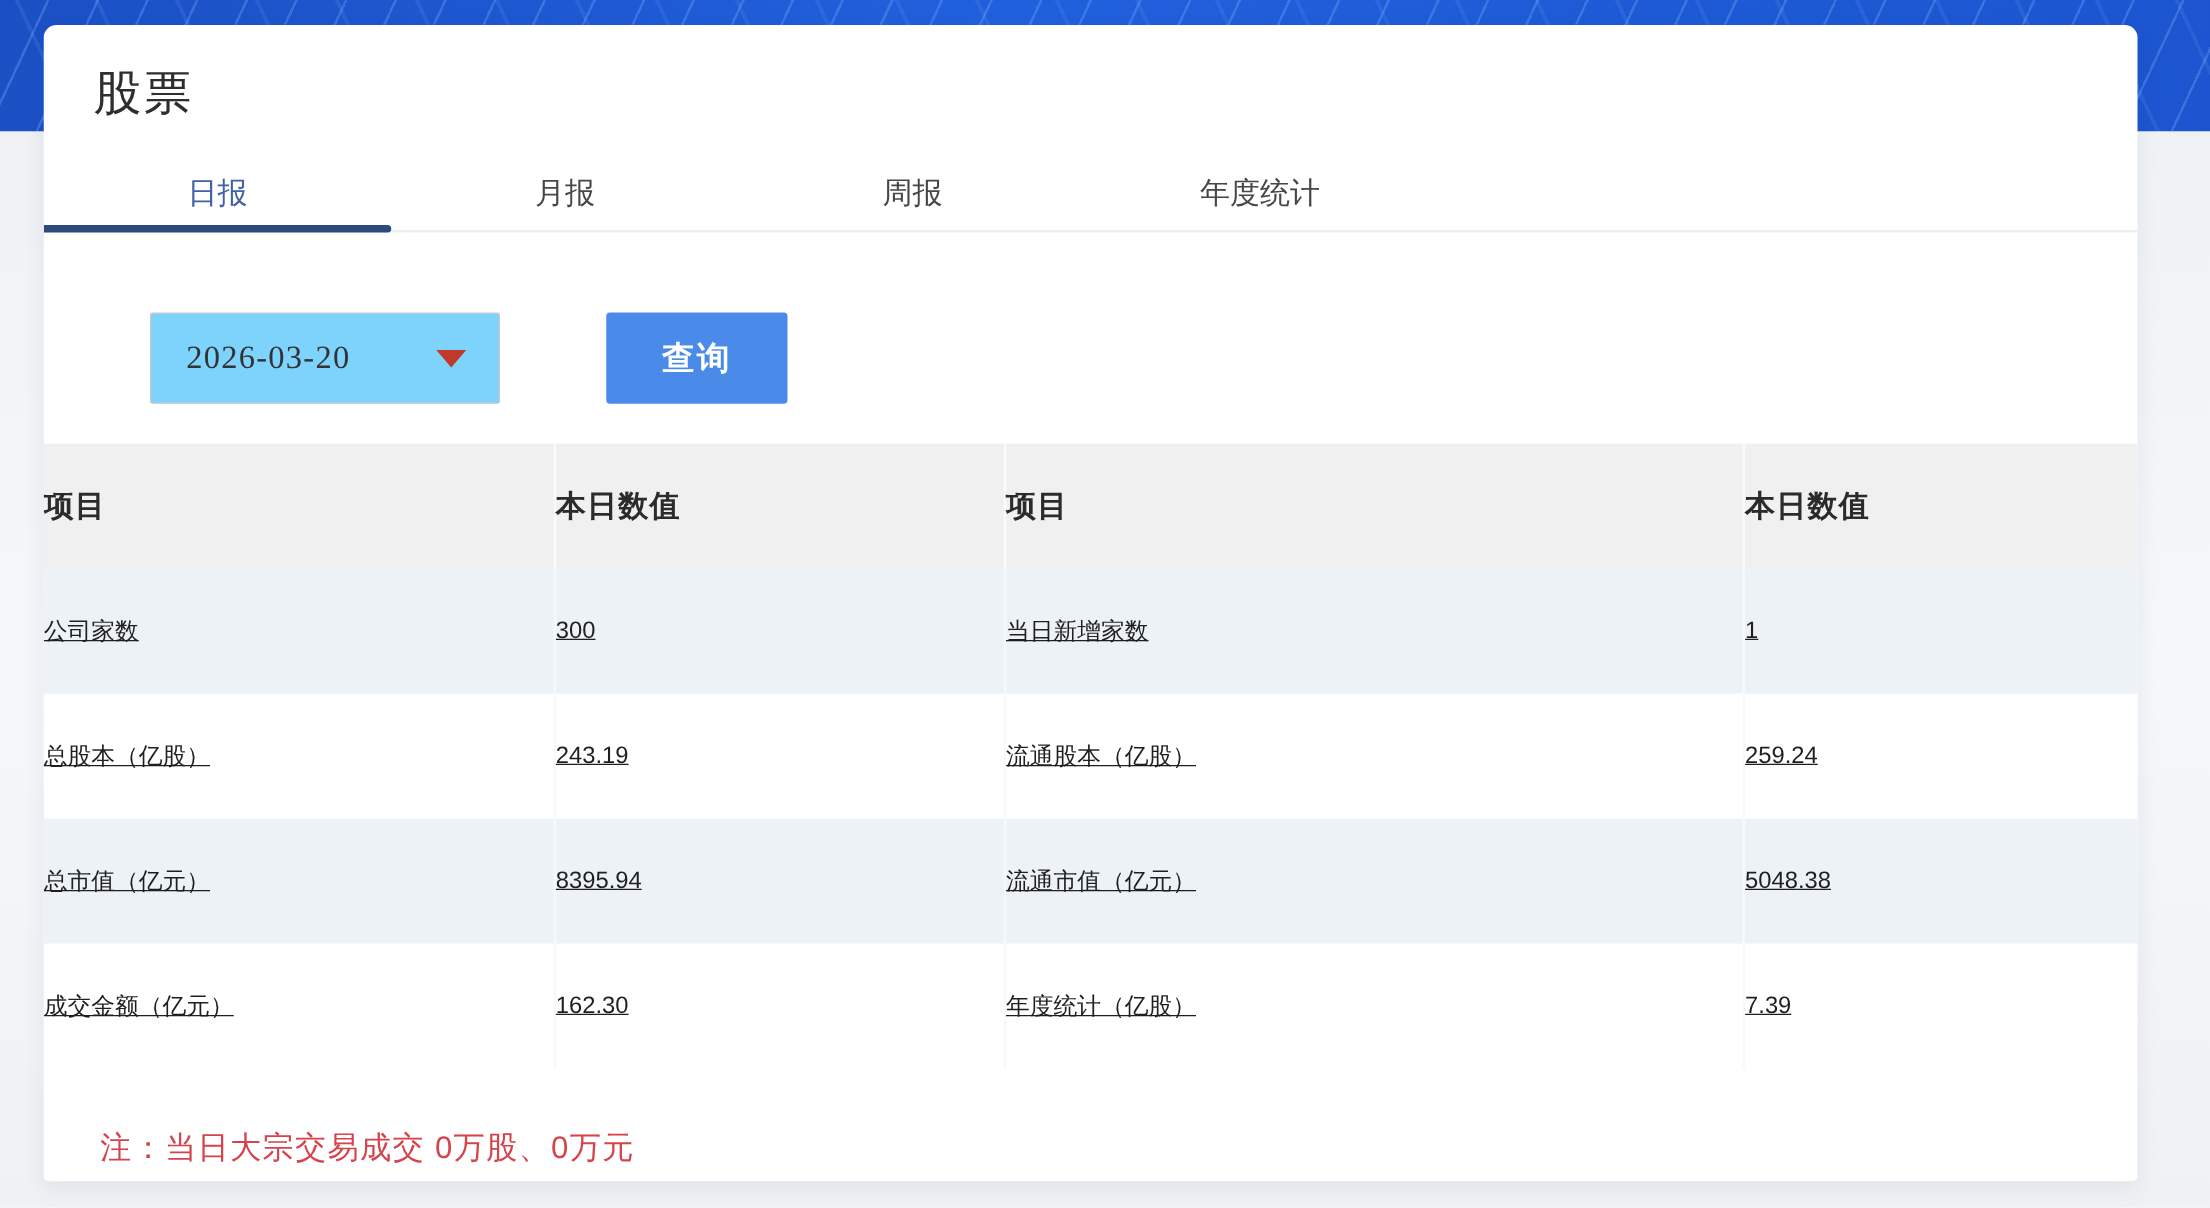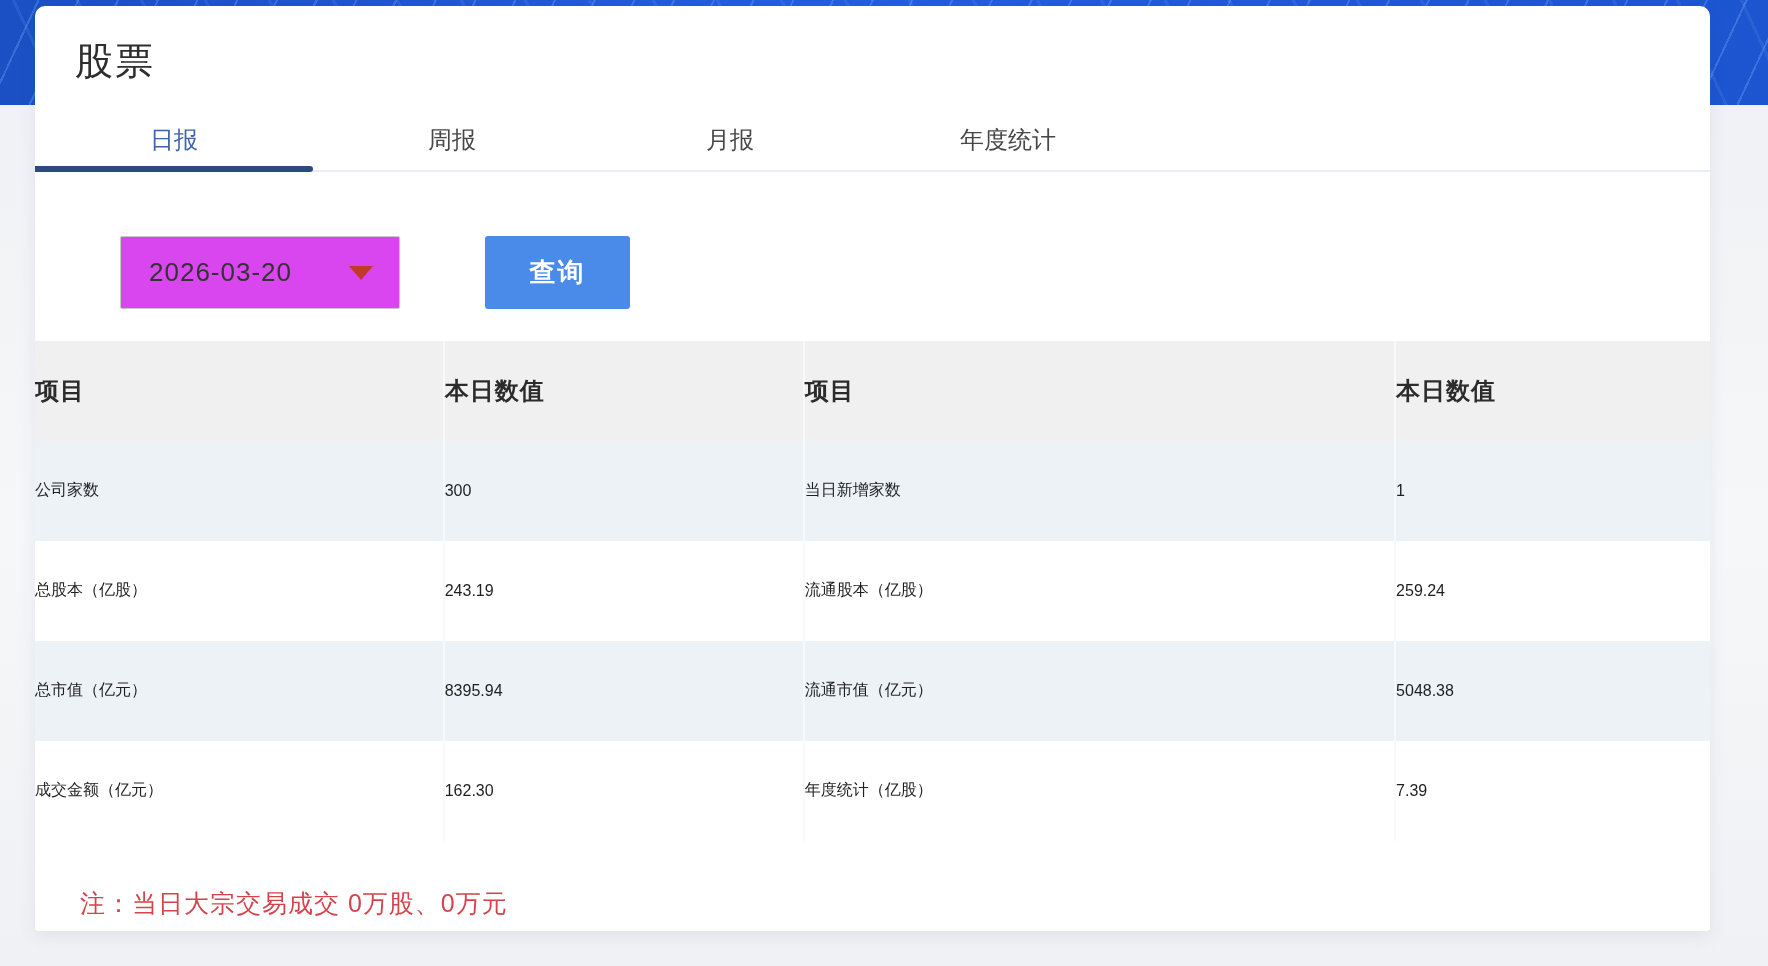--- a/index.html
+++ b/index.html
@@ -16,21 +16,21 @@
     background: linear-gradient(100deg, #1b50c4 0%, #2160dd 45%, #1c55cf 100%);
     overflow: hidden;
   }
   .banner::before {
     content: ""; position: absolute; inset: 0;
     background:
       repeating-linear-gradient(115deg, transparent 0 34px, rgba(130,175,255,.30) 34px 36px),
       repeating-linear-gradient(65deg, transparent 0 55px, rgba(90,140,235,.22) 55px 58px);
   }
   .card {
-    position: absolute; left: 35px; top: 6px;
+    position: absolute; left: 35px; top: 20px;
     width: 1675px; height: 925px;
     background: #ffffff;
     border-radius: 10px 10px 4px 4px;
     box-shadow: 0 6px 18px rgba(30,60,120,.08);
     overflow: hidden;
   }
   .card-title {
     padding: 32px 0 0 40px;
     font-size: 38px; line-height: 1.25;
     color: #2e2e2e; font-weight: 500;
@@ -53,25 +53,26 @@
     content: ""; position: absolute; left: 0; right: 0; bottom: -2px;
     height: 6px; background: #2c4a7c; border-radius: 0 4px 4px 0;
   }
   .controls {
     margin: 64px 0 0 85px;
     display: flex; align-items: center;
   }
   .date-select {
     width: 280px; height: 73px;
     border: 1.5px solid #c9c9c9; border-radius: 2px;
-    background: #d946ef;
+    background: #7dd3fc;
     display: flex; align-items: center;
     padding: 0 26px 0 28px;
     cursor: pointer;
     position: relative;
+    font-family: Liberation Serif, serif;
   }
   .date-select .value {
     font-size: 26px; color: #333; letter-spacing: 1px;
   }
   .date-select .arrow {
     position: absolute; right: 26px; top: 50%;
     margin-top: -6px;
     width: 0; height: 0;
     border-left: 12px solid transparent;
     border-right: 12px solid transparent;
@@ -98,21 +99,21 @@
     text-align: left; vertical-align: middle;
     border-right: 2px solid #f7f9fa;
   }
   table.stats th:last-child, table.stats td:last-child { border-right: none; }
   table.stats thead th {
     background: #f0f0f0;
     font-size: 24px; font-weight: bold; color: #2b2b2b;
     letter-spacing: 1px;
   }
   table.stats td {
-    font-size: 16px; color: #1f1f1f;
+    font-size: 19px; color: #1f1f1f; text-decoration: underline;
   }
   table.stats tbody tr:nth-child(odd) td { background: #edf2f7; }
   table.stats tbody tr:nth-child(even) td { background: #ffffff; }
   .footnote {
     margin: 46px 0 0 45px;
     font-size: 25px;
     color: #d5444c;
     letter-spacing: 1px;
   }
 </style>
@@ -120,22 +121,22 @@
 <body>
 
 <div class="banner"></div>
 
 <div class="card">
 
   <div class="card-title">股票</div>
 
   <div class="tabs">
     <div class="tab active">日报</div>
+    <div class="tab">月报</div>
     <div class="tab">周报</div>
-    <div class="tab">月报</div>
     <div class="tab">年度统计</div>
   </div>
 
   <div class="controls">
     <div class="date-select">
       <span class="value">2026-03-20</span>
       <span class="arrow"></span>
     </div>
     <button class="query-btn">查询</button>
   </div>

